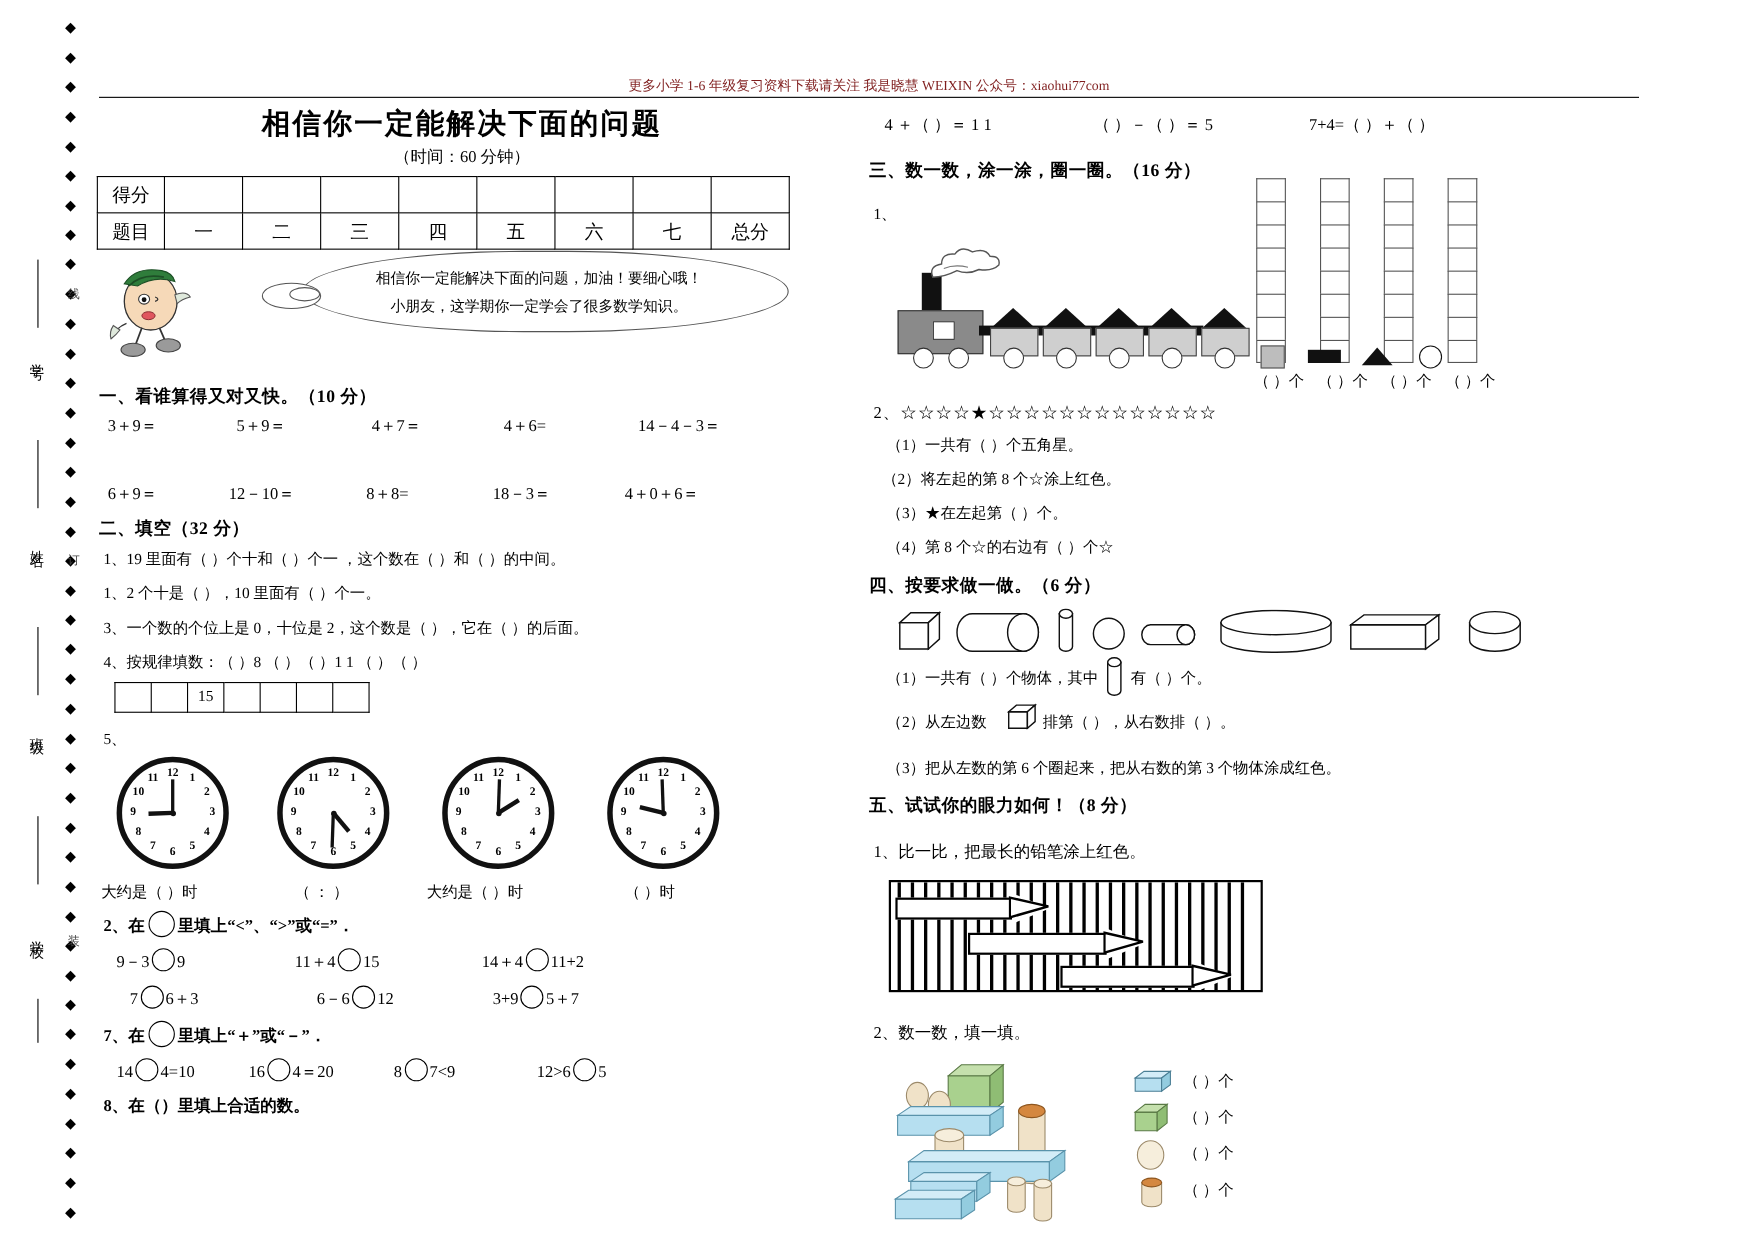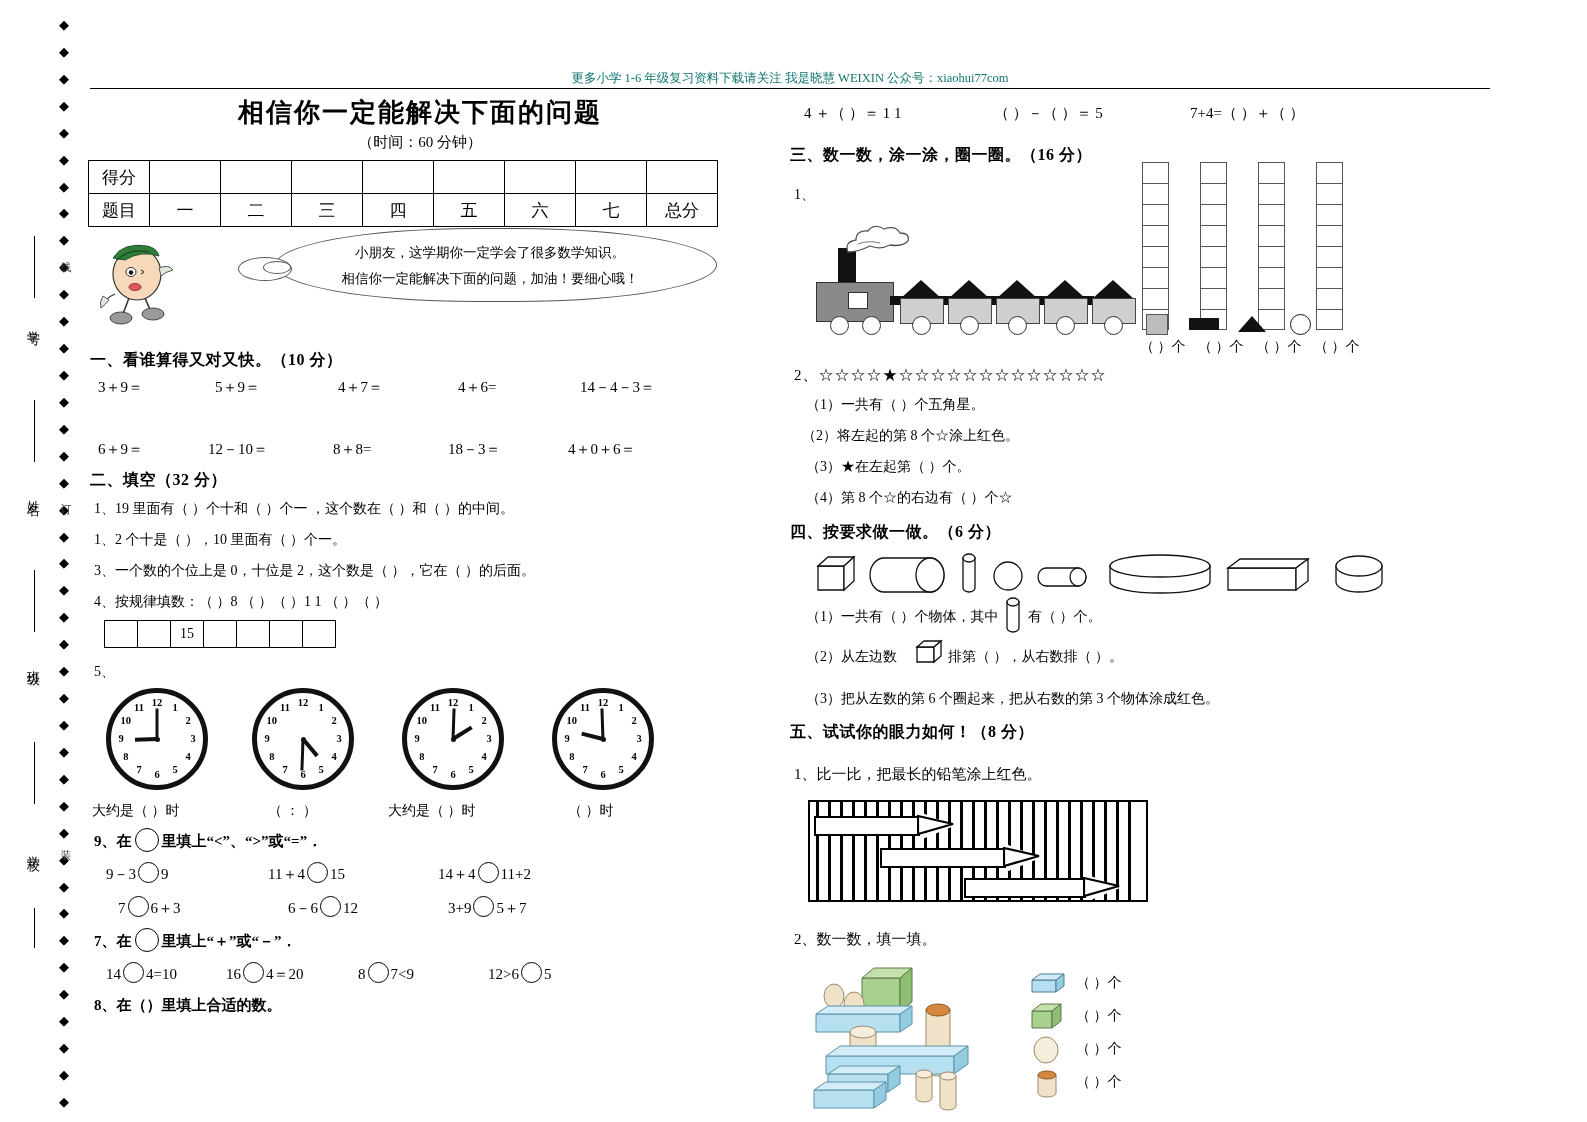--- a/index.html
+++ b/index.html
@@ -53,21 +53,21 @@
   
   #sheet{
     position:absolute;
     left:90px; top:0;
     width:1497px; height:1122px;
   }
   #banner{
     position:absolute; left:0; top:70px; width:1400px;
     text-align:center;
     font-size:12.5px;
-    color:#0f766e;
+    color:#7f1d1d;
   }
   #banner-rule{
     position:absolute; left:0; top:88px; width:1400px; height:1px;
     background:#000;
   }
 
   .col{position:absolute; top:0;}
   #col-left{left:0; width:670px;}
   #col-right{left:700px; width:640px;}
 
@@ -316,22 +316,22 @@
           <path d="M20 60 q-10 4 -14 14" stroke="#333" stroke-width="1.2" fill="none"></path>
           <path d="M64 34 q10 -4 14 2 q-8 2 -12 6 z" fill="#dfe9dc" stroke="#555" stroke-width="1"></path>
           <path d="M8 62 q-4 6 -2 12 q5 -4 8 -8 z" fill="#dfe9dc" stroke="#555" stroke-width="1"></path>
           <path d="M34 64 l-6 16" stroke="#333" stroke-width="1.6" fill="none"></path>
           <path d="M50 64 l6 14" stroke="#333" stroke-width="1.6" fill="none"></path>
           <ellipse cx="26" cy="84" rx="11" ry="6" fill="#9a9a9a" stroke="#444" stroke-width="1"></ellipse>
           <ellipse cx="58" cy="80" rx="11" ry="6" fill="#9a9a9a" stroke="#444" stroke-width="1"></ellipse>
         </svg>
         <div class="bubble"></div>
         <div class="bubble-txt">
+          <div>相信你一定能解决下面的问题，加油！要细心哦！</div>
           <div>小朋友，这学期你一定学会了很多数学知识。</div>
-          <div>相信你一定能解决下面的问题，加油！要细心哦！</div>
         </div>
       </div>
 
       <div class="abs sec-head" style="left:0px; top:350px;">一、看谁算得又对又快。（10 分）</div>
 
       <div class="arith-row" style="top:378px;">
         <span style="left:8px;">3＋9＝</span>
         <span style="left:125px;">5＋9＝</span>
         <span style="left:248px;">4＋7＝</span>
         <span style="left:368px;">4＋6=</span>
@@ -437,21 +437,21 @@
           <div class="hand" style="width: 31px; height: 3px; margin-top: -1.5px; transform: rotate(268deg);"></div>
           <div class="pin"></div>
         </div>
 
       <div class="abs q" style="left:2px;   top:802px;">大约是（        ）时</div>
       <div class="abs q" style="left:178px; top:802px;">（     ：     ）</div>
       <div class="abs q" style="left:298px; top:802px;">大约是（        ）时</div>
       <div class="abs q" style="left:478px; top:802px;">（        ）时</div>
 
       <div class="abs" style="left:4px; top:828px; font-size:15px; font-weight:bold;">
-        <span>9、在</span><span class="circ"></span><span>里填上“&lt;”、“&gt;”或“=”．</span>
+        <span>2、在</span><span class="circ"></span><span>里填上“&lt;”、“&gt;”或“=”．</span>
       </div>
 
       <div class="abs calc" style="left:16px; top:862px;">
         <span>9－3</span><span class="circ-sm"></span><span>9</span>
       </div>
       <div class="abs calc" style="left:178px; top:862px;">
         <span>11＋4</span><span class="circ-sm"></span><span>15</span>
       </div>
       <div class="abs calc" style="left:348px; top:862px;">
         <span>14＋4</span><span class="circ-sm"></span><span>11+2</span>

